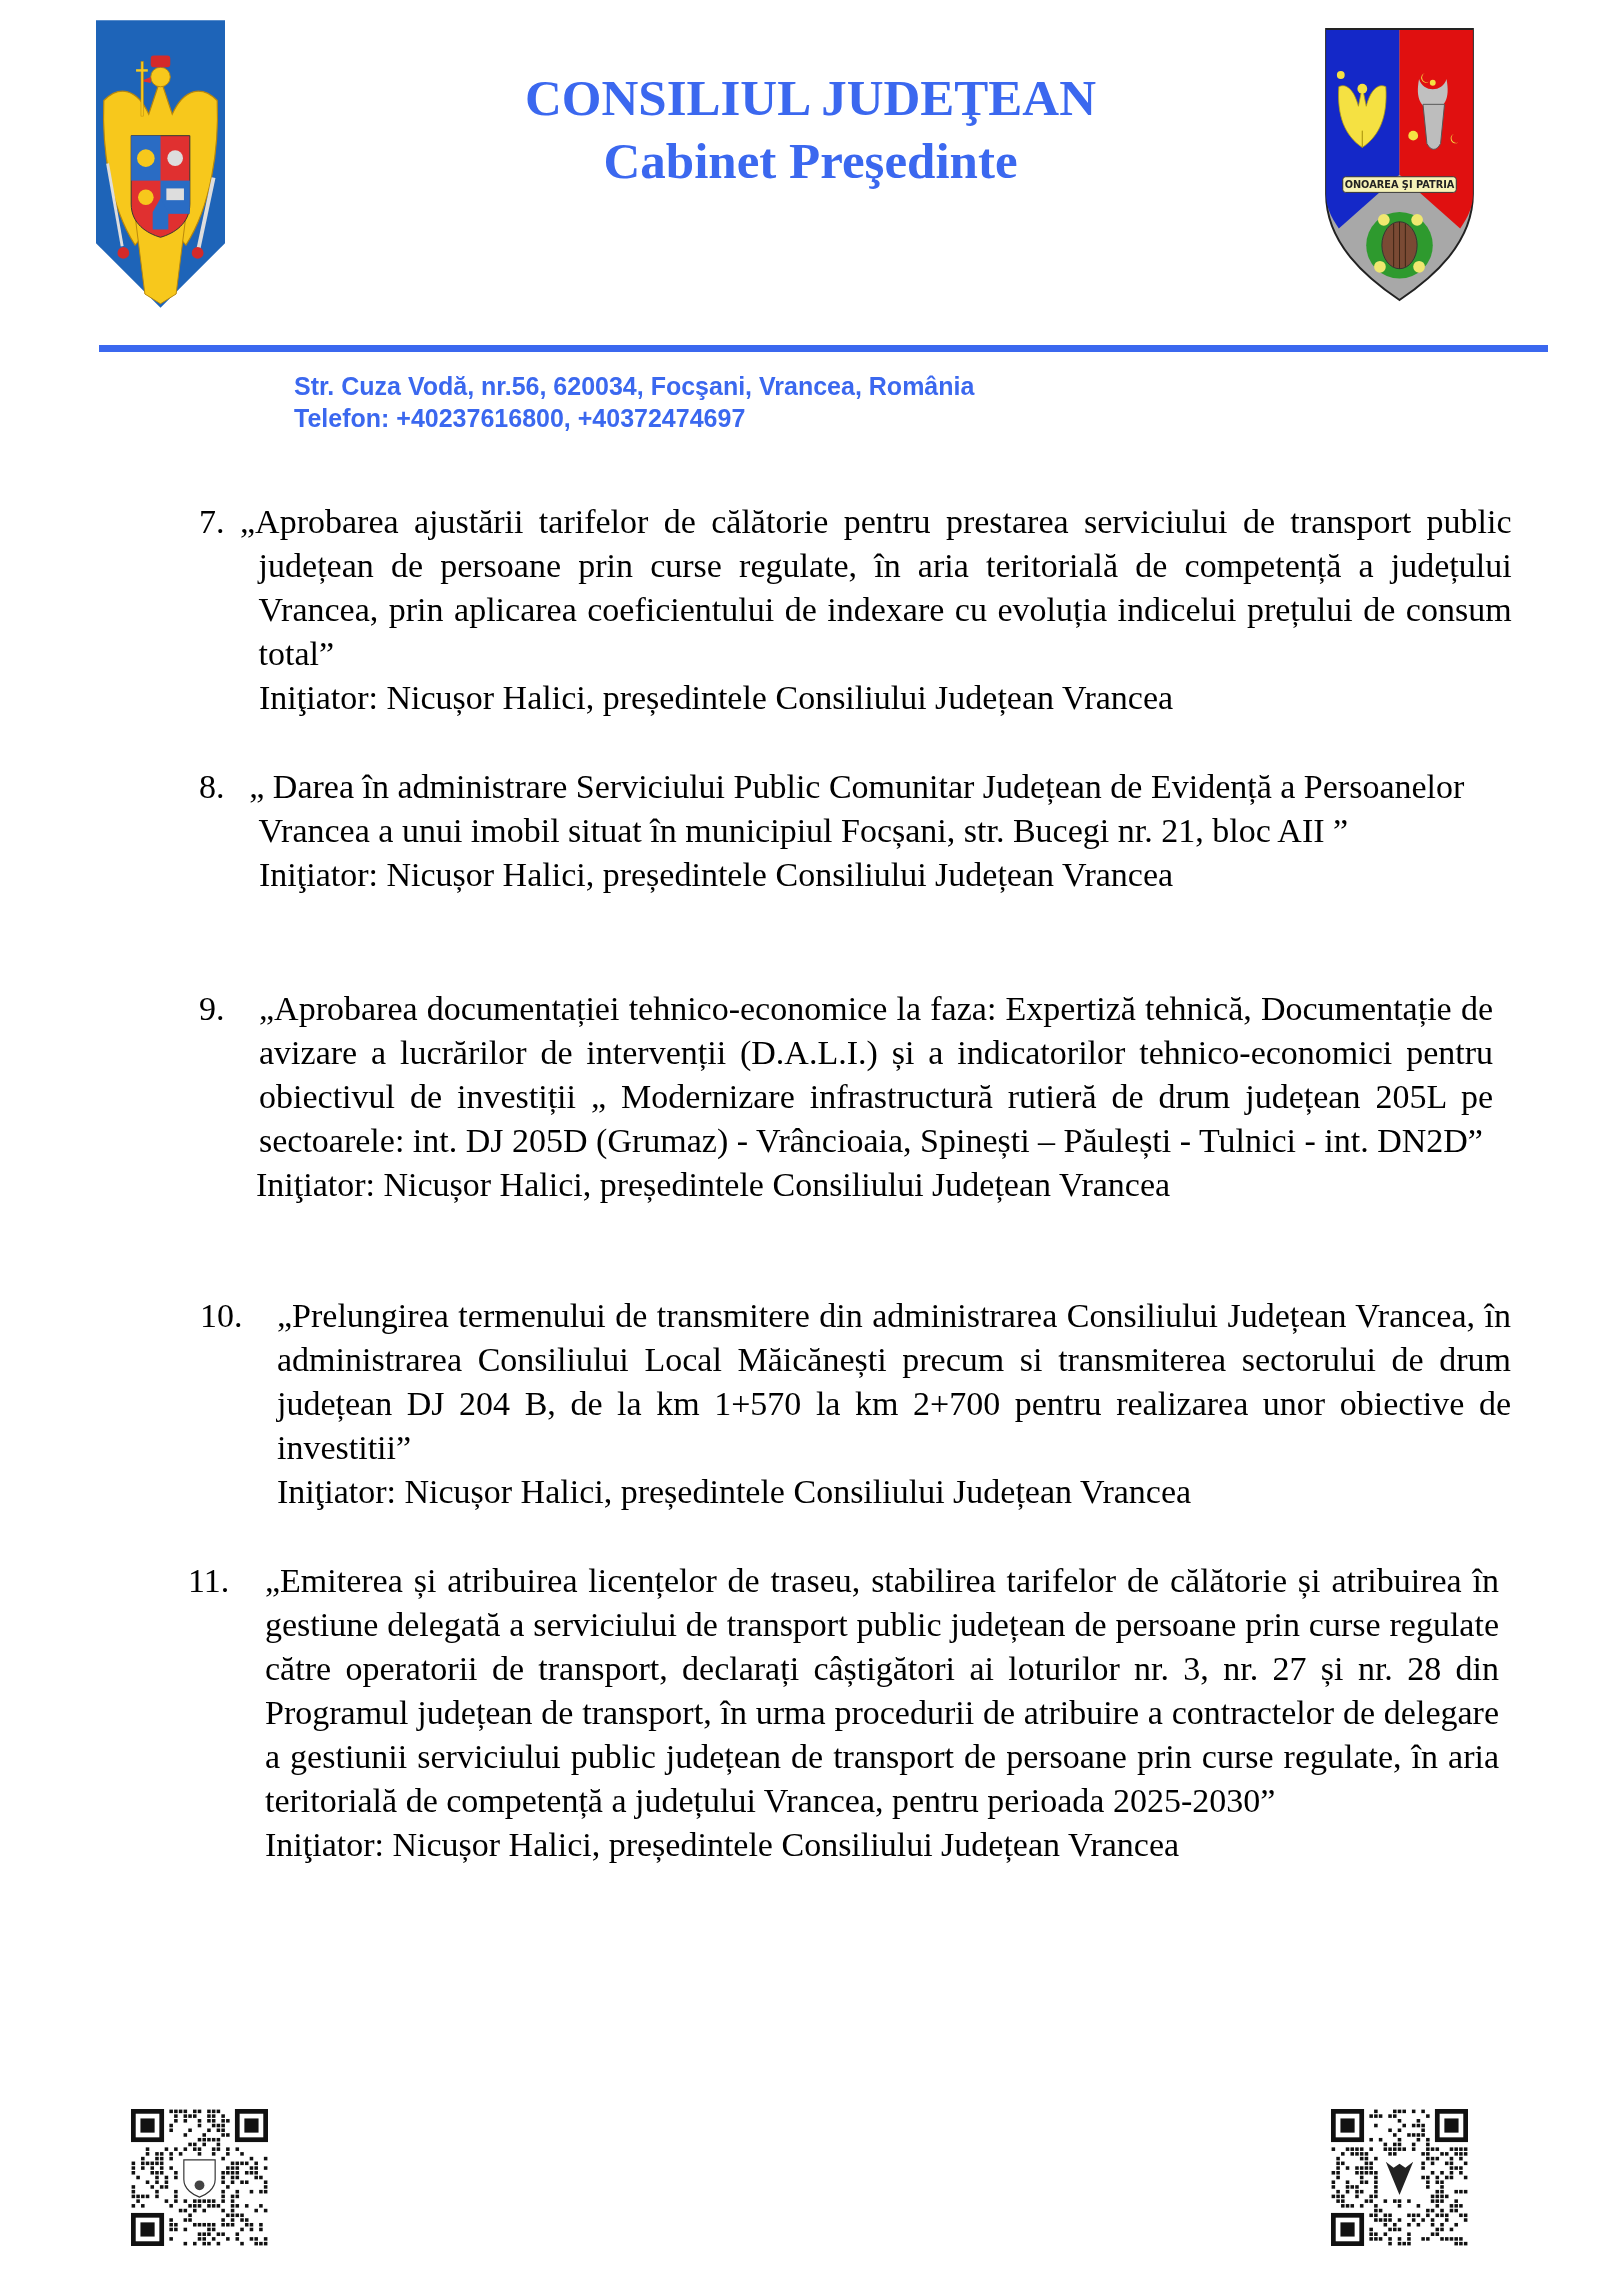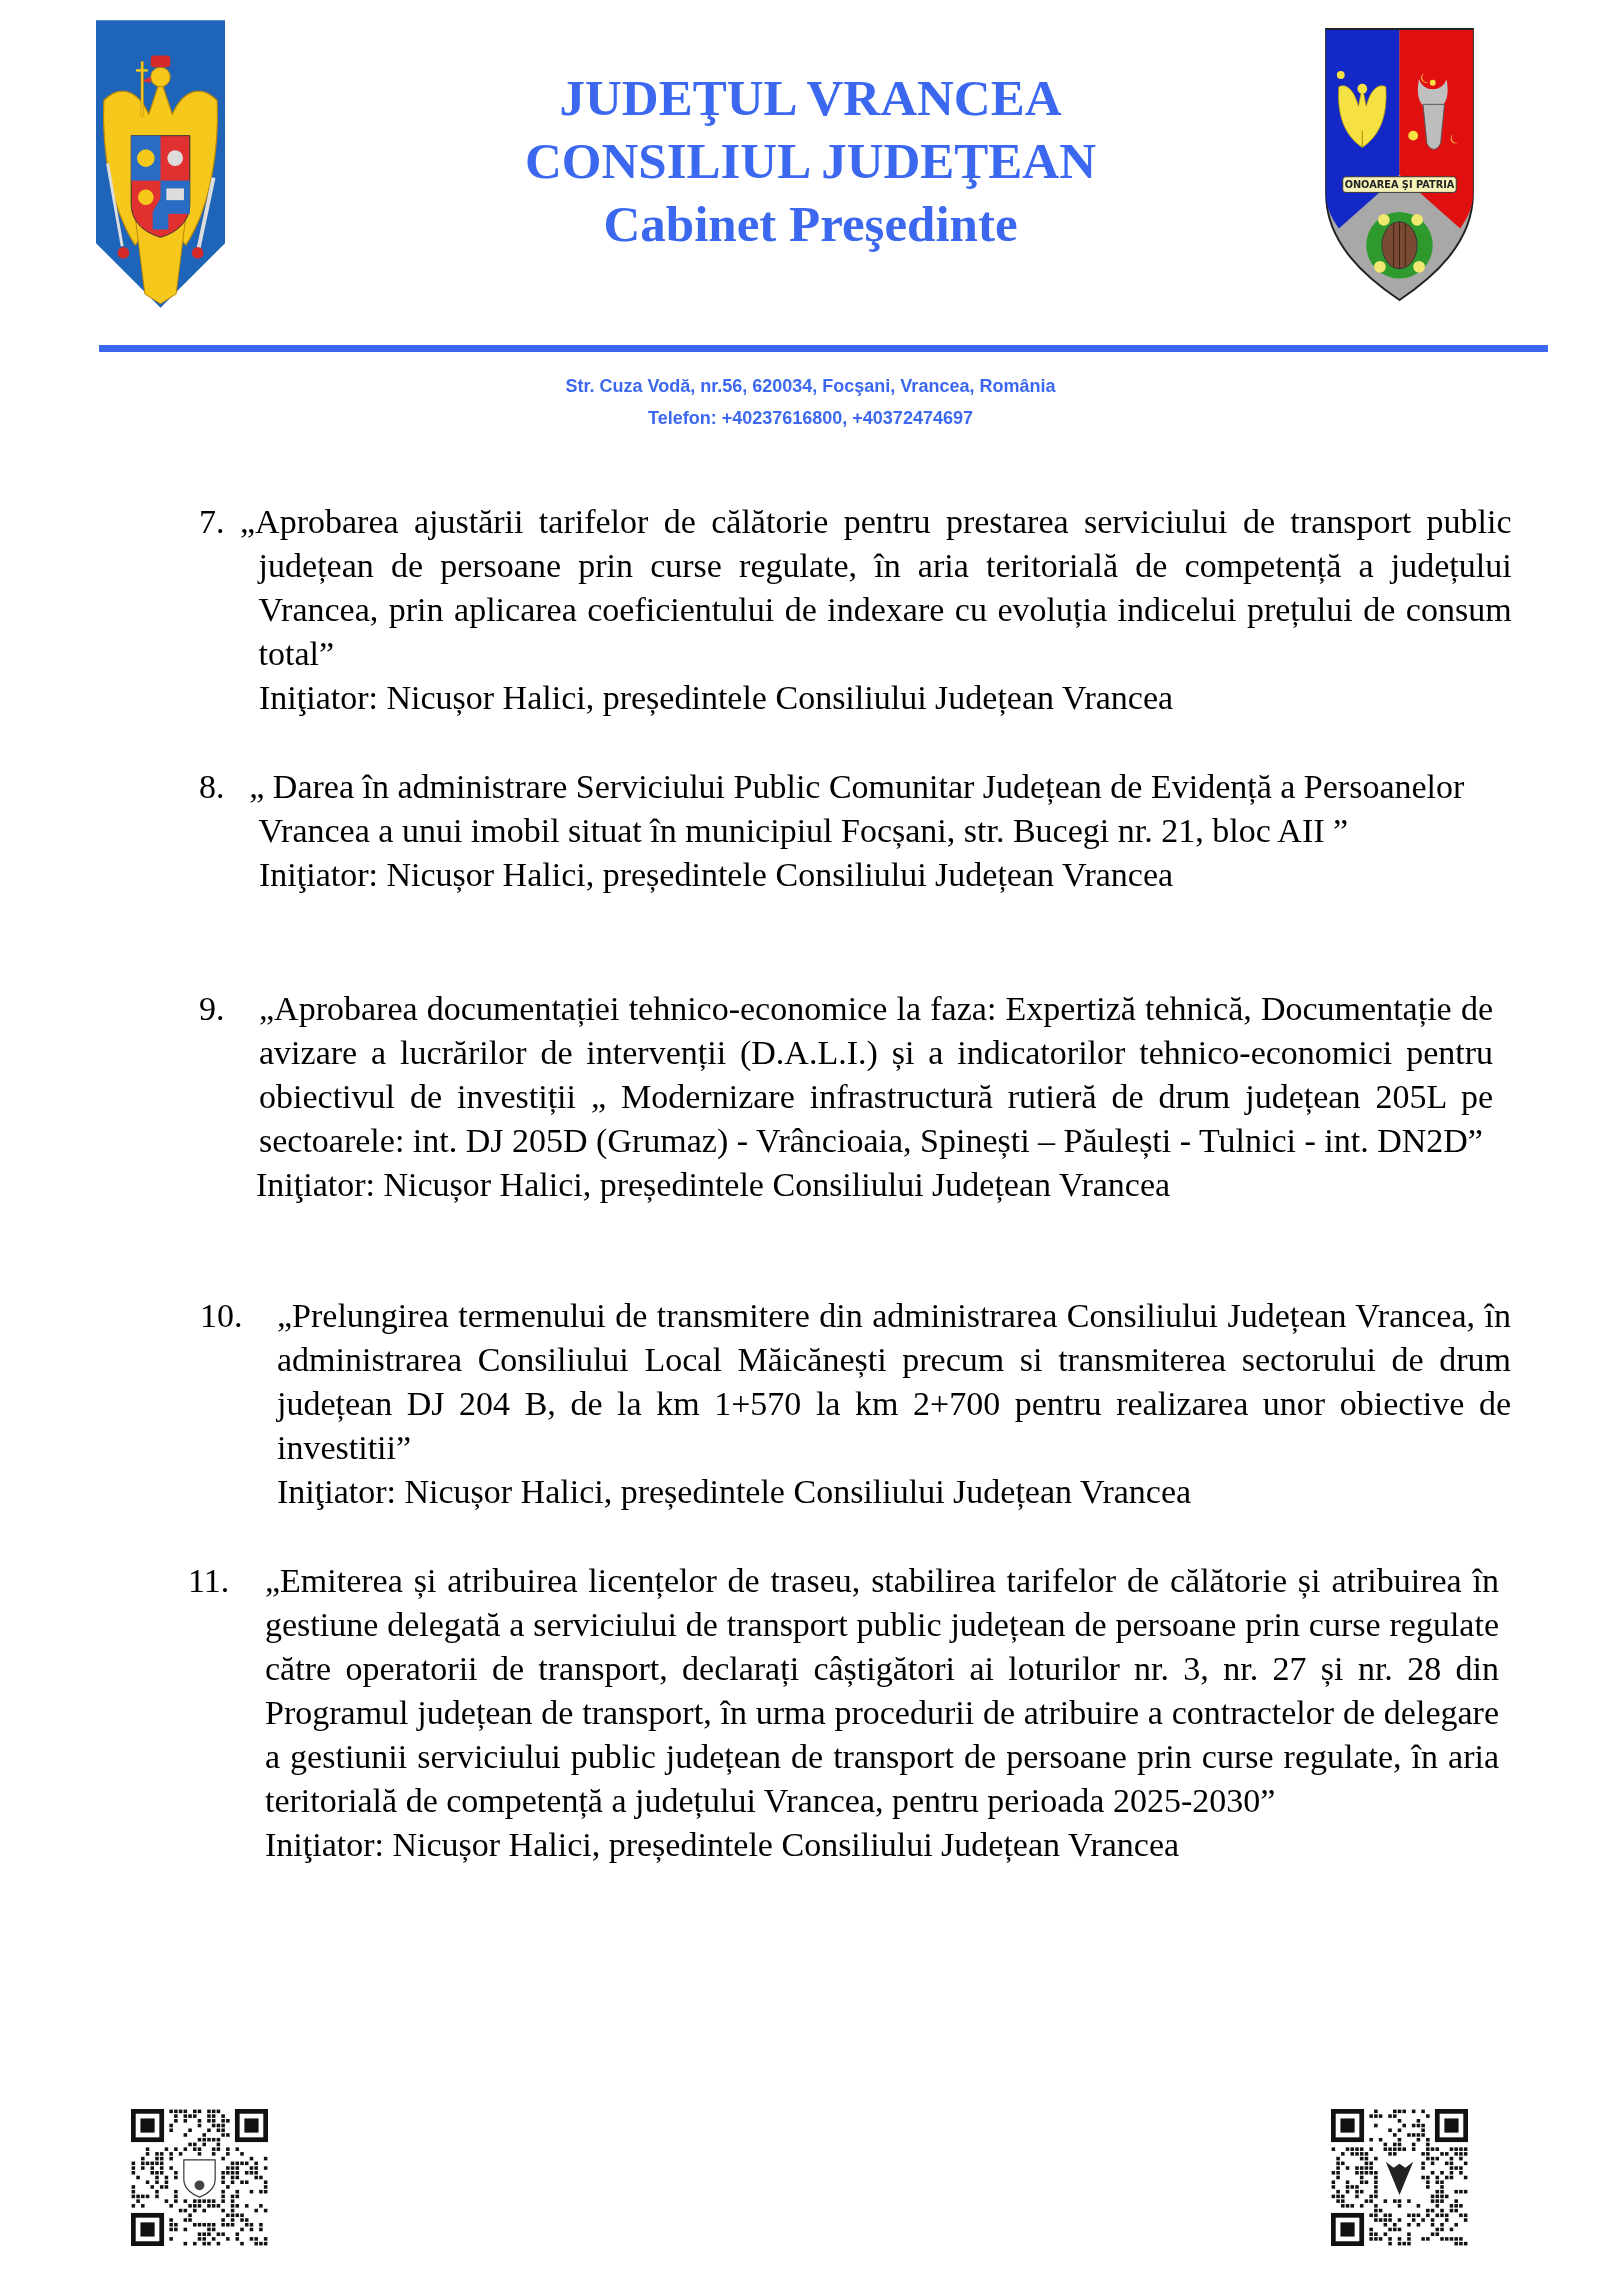--- a/index.html
+++ b/index.html
@@ -6,21 +6,21 @@
     body { width: 1621px; height: 2293px; position: relative; overflow: hidden; font-family: "Liberation Serif", serif; color: #000; }
 
     
     .crest-left { position: absolute; left: 96px; top: 19.6px; width: 129px; height: 288px; }
     .crest-right { position: absolute; left: 1325px; top: 28px; width: 149px; height: 274px; }
     .header-titles { position: absolute; left: 392px; top: 67px; width: 837px; text-align: center; color: #3b68ef; font-family: "Liberation Serif", serif; font-weight: bold; }
     .ht-romania { font-size: 51px; letter-spacing: 13.7px; line-height: 63px; padding-left: 13.7px; }
     .ht-line { font-size: 51px; line-height: 63px; }
     .ht-cabinet { font-size: 51px; line-height: 63px; }
     .header-rule { position: absolute; left: 99px; top: 345px; width: 1449px; height: 6.9px; background: #3b68ef; }
-    .contact { position: absolute; left: 294px; top: 370px; width: 1033px; text-align: center; color: #3b68ef; font-family: "Liberation Sans", sans-serif; font-weight: bold; font-size: 18px; line-height: 32px; }
+    .contact { position: absolute; left: 294px; top: 370px; width: 1033px; text-align: left; color: #3b68ef; font-family: "Liberation Sans", sans-serif; font-weight: bold; font-size: 25px; line-height: 32px; }
     .item { position: absolute; font-size: 34px; line-height: 44px; }
     .item .num { position: absolute; left: 0; top: 0; }
     .item .body { text-align: justify; text-align-last: left; }
     .item .initiator { white-space: nowrap; }
     .item .initiator .lbl { text-decoration-thickness: 2px; text-underline-offset: 3.9px; }
 
     #item7 { left: 199px; top: 500px; width: 1294px; }
     #item7 .num { left: 0; }
     #item7 .body { margin-left: 60px; width: 1234px; }
     #item7 .initiator { margin-left: 60px; }
@@ -75,21 +75,20 @@
     <path d="M58 196 L66 182 L74 196 L74 214 L58 214 Z" fill="#2a6cc4"></path>
 
     <rect x="18" y="146" width="3" height="86" fill="#dddddd" transform="rotate(-10 19 190)"></rect>
     <rect x="110" y="160" width="4" height="80" fill="#dddddd" transform="rotate(12 112 200)"></rect>
     <circle cx="28" cy="238" r="6" fill="#d42a2a"></circle>
     <circle cx="104" cy="238" r="6" fill="#d42a2a"></circle>
   </svg>
 </div>
 
 <div class="header-titles">
-  <div class="ht-line">JUDEŢUL VRANCEA</div>
   <div class="ht-line">CONSILIUL JUDEŢEAN</div>
   <div class="ht-cabinet">Cabinet Preşedinte</div>
 </div>
 
 <div class="crest-right">
   <svg width="149" height="274" viewBox="0 0 152 280" xmlns="http://www.w3.org/2000/svg">
     <path d="M1 1 H151 V170 C151 220 110 255 76 278 C42 255 1 220 1 170 Z" fill="#a8a8a8" stroke="#222" stroke-width="2"></path>
     <path d="M1 1 H76 V150 L14 205 C5 192 1 182 1 170 Z" fill="#1428c8"></path>
     <path d="M76 1 H151 V170 C151 182 147 192 138 205 L76 150 Z" fill="#e01010"></path>
     <path d="M1 1 H151" stroke="#222" stroke-width="2"></path>

